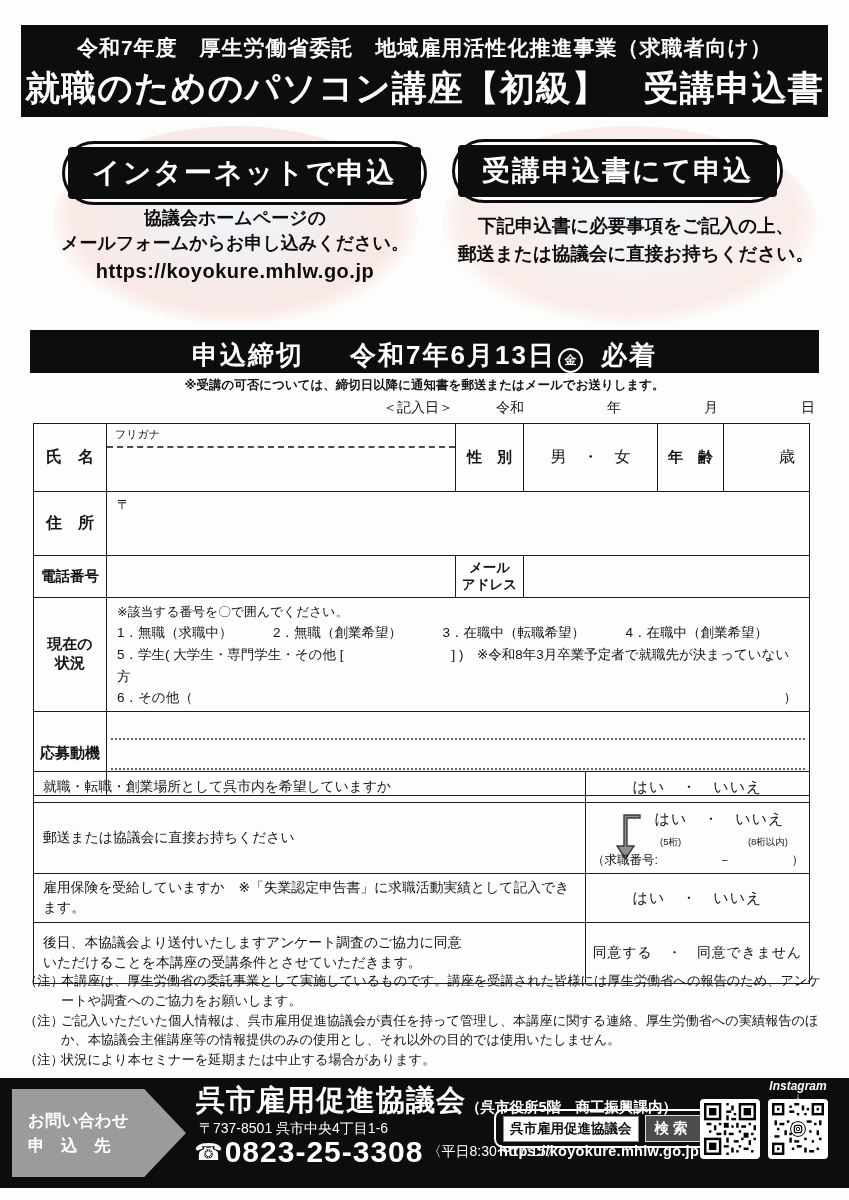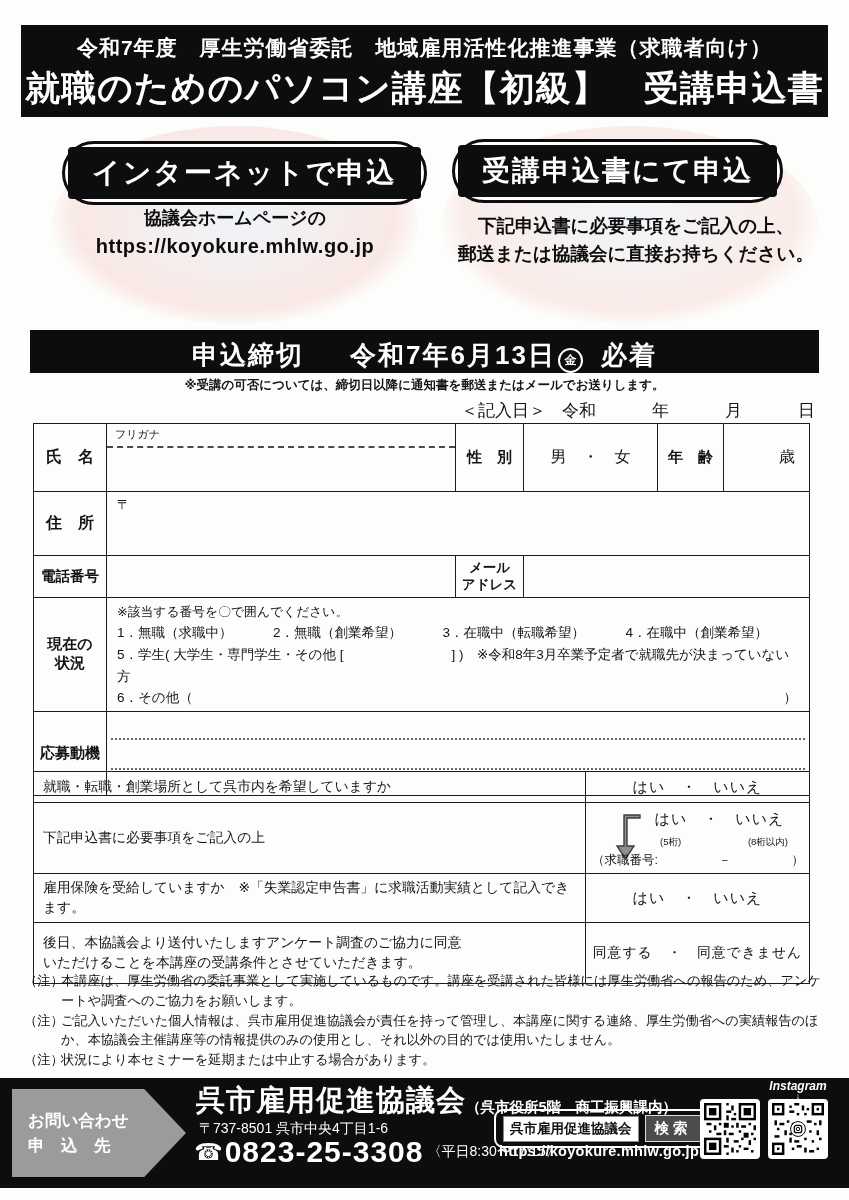--- a/index.html
+++ b/index.html
@@ -45,21 +45,21 @@
   }
   .dl-label { margin-right:46px; }
   .dl-suffix { margin-left:16px; }
   .circled {
     display:inline-flex; align-items:center; justify-content:center;
     width:21px; height:21px; border:2px solid #fff; border-radius:50%;
     font-size:12px; margin:0 2px; letter-spacing:0; vertical-align:3px;
   }
   .deadline-note { position:absolute; left:0; top:377px; width:849px; text-align:center; font-size:12.5px; font-weight:600; }
 
-  .entry-date { position:absolute; right:34px; top:399px; font-size:17px; display:flex; align-items:baseline; }
+  .entry-date { position:absolute; right:34px; top:399px; font-size:14px; display:flex; align-items:baseline;gap:27px; }
   .ed-label { margin-right:16px; }
   .ed-unit  { margin-left:56px; }
 
   
   table { border-collapse:collapse; table-layout:fixed; }
   td { border:1.6px solid #1c1c1c; padding:0; vertical-align:top; overflow:hidden; }
   .main-table { position:absolute; left:33px; top:423px; width:776px; }
   .q-table    { position:absolute; left:33px; top:771px; width:776px; }
   .lbl { text-align:center; vertical-align:middle; font-size:16px; font-weight:600; }
   .furigana-row { border-bottom:2px dashed #4a4a4a; font-size:11px; padding:3px 8px 1px; height:24px; box-sizing:border-box; }
@@ -132,20 +132,21 @@
   </div>
 
   <div class="oval oval-left"></div>
   <div class="oval oval-right"></div>
 
   <div class="pill-wrap pill-left">
     <div class="pill">インターネットで申込</div>
   </div>
   <div class="col-text col-text-left">
     <div>協議会ホームページの</div>
+    <div>メールフォームからお申し込みください。</div>
     <div class="url-line">https://koyokure.mhlw.go.jp</div>
   </div>
 
   <div class="pill-wrap pill-right">
     <div class="pill">受講申込書にて申込</div>
   </div>
   <div class="col-text col-text-right">
     <div>下記申込書に必要事項をご記入の上、</div>
     <div>郵送または協議会に直接お持ちください。</div>
   </div>
@@ -226,21 +227,21 @@
     <colgroup>
         <col style="width:552px">
         <col style="width:224px">
       </colgroup>
     <tbody>
         <tr style="height:31px">
       <td class="q-cell">就職・転職・創業場所として呉市内を希望していますか</td>
       <td class="a-cell">はい　・　いいえ</td>
     </tr>
     <tr style="height:71px">
-      <td class="q-cell">下記申込書に必要事項をご記入の上</td>
+      <td class="q-cell">郵送または協議会に直接お持ちください</td>
       <td class="hw-cell">
         <div class="hw-yesno">はい　・　いいえ</div>
         <svg class="hw-arrow" width="30" height="50" viewBox="0 0 30 50">
           <path d="M28 3 L12 3 L12 34 L5 34 L13.5 47 L22 34 L15 34 L15 6 L28 6 Z" fill="#8f8f8f" stroke="#3c3c3c" stroke-width="1.4"></path>
         </svg>
         <div class="hw-digits">
           <span>(5桁)</span>
           <span>(8桁以内)</span>
         </div>
         <div class="hw-jobnum">

